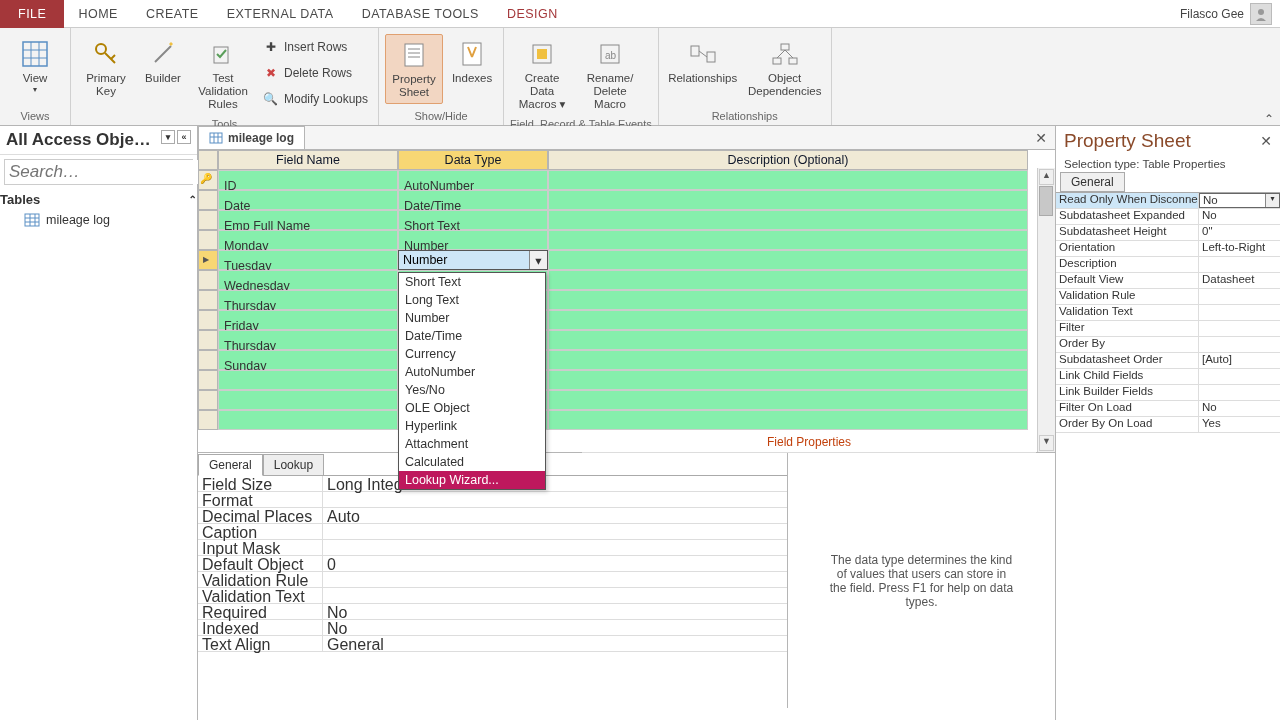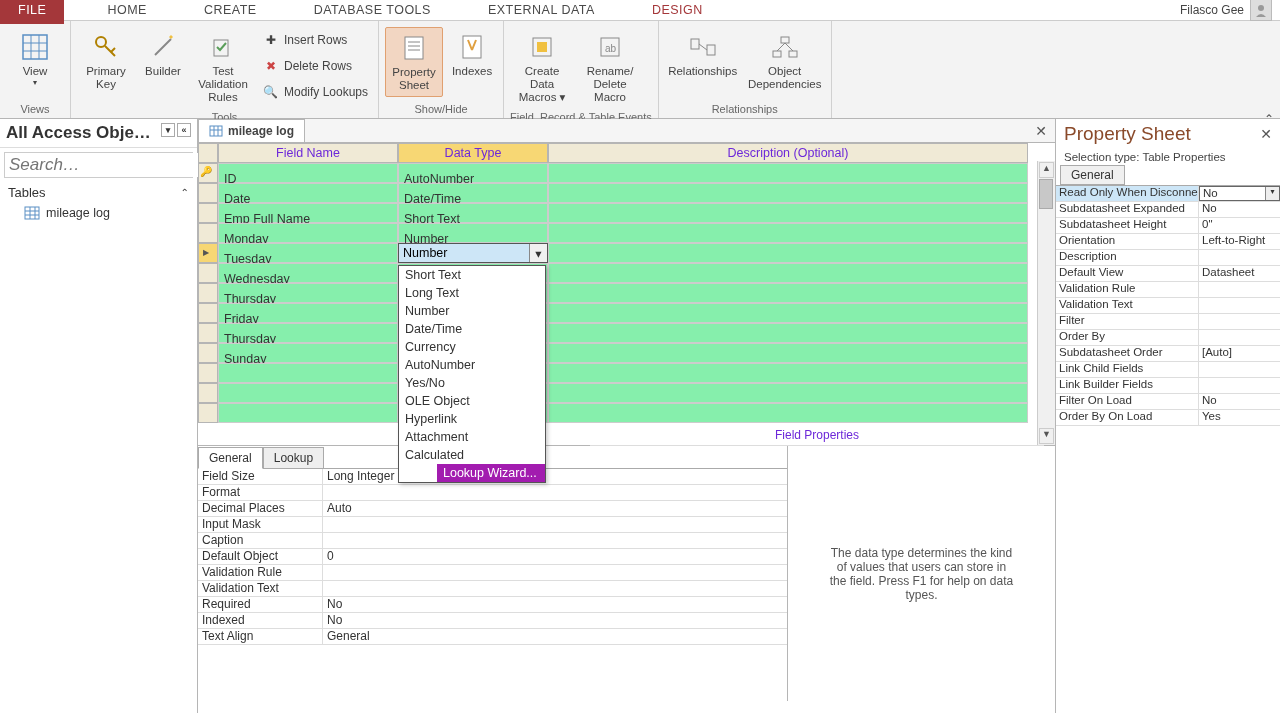--- a/index.html
+++ b/index.html
@@ -1,19 +1,19 @@
 <!DOCTYPE html>
 <html><head>
 <meta charset="utf-8">
 <style>
 * { box-sizing: border-box; margin: 0; padding: 0; font-family: "Segoe UI", Tahoma, sans-serif; }
 body { width: 1280px; height: 720px; overflow: hidden; background: #fff; font-size: 12px; color: #333; position: relative; }
 
 
-.ribbon-tabs { display: flex; align-items: center; height: 21px; border-bottom: 1px solid #ccc; background: #fff; gap: 29px; }
+.ribbon-tabs { display: flex; height: 28px; border-bottom: 1px solid #ccc; background: #fff; }
 .ribbon-tab { padding: 0 14px; height: 28px; line-height: 28px; font-size: 12.5px; color: #4a4a4a; cursor: pointer; letter-spacing: 0.5px; }
 .ribbon-tab.file { background: #a4373a; color: #fff; font-weight: 500; padding: 0 18px; }
 .ribbon-tab.active { color: #a4373a; }
 .user-box { margin-left: auto; display: flex; align-items: center; padding: 0 8px; font-size: 12px; color: #444; gap: 6px; }
 .avatar { width: 22px; height: 22px; background: #ddd; border: 1px solid #bbb; display: flex; align-items: center; justify-content: center; }
 
 
 .ribbon { display: flex; height: 98px; border-bottom: 1px solid #b5b5b5; background: #f3f3f3; }
 .ribbon-group { display: flex; flex-direction: column; border-right: 1px solid #d0d0d0; padding: 2px 6px 0 6px; }
 .ribbon-group-body { flex: 1; display: flex; align-items: flex-start; gap: 4px; padding-top: 4px; }
@@ -30,61 +30,61 @@
 .main { display: flex; height: calc(720px - 126px); position: relative; }
 
 
 .navpane { width: 198px; border-right: 1px solid #b5b5b5; display: flex; flex-direction: column; background: #fff; }
 .nav-header { display: flex; justify-content: space-between; padding: 4px 6px; font-size: 17px; font-weight: 600; color: #333; border-bottom: 1px solid #ddd; }
 .nav-header-ctrls { display: flex; gap: 2px; }
 .nav-header-ctrls span { width: 14px; height: 14px; border: 1px solid #aaa; font-size: 9px; display: flex; align-items: center; justify-content: center; cursor: pointer; }
 .nav-search { display: flex; align-items: center; border: 1px solid #ccc; margin: 4px; }
 .nav-search input { flex: 1; border: none; outline: none; font-size: 17px; font-style: italic; color: #888; padding: 2px 4px; }
 .nav-search .si { width: 20px; text-align: center; color: #666; cursor: pointer; }
-.nav-cat { display: flex; align-items: center; justify-content: space-between; padding: 3px 8px; font-size: 13px; font-weight: 400; color: #333; }
+.nav-cat { display: flex; align-items: center; justify-content: space-between; padding: 3px 0; font-size: 13px; font-weight: 700; color: #333; }
 .nav-item { display: flex; align-items: center; gap: 6px; padding: 3px 8px 3px 24px; font-size: 12.5px; cursor: pointer; }
 .nav-item .tico { width: 16px; height: 14px; }
 
 
 .designer { flex: 1; display: flex; flex-direction: column; position: relative; }
 .tab-bar { display: flex; align-items: center; height: 24px; border-bottom: 1px solid #b5b5b5; background: #f5f5f5; position: relative; }
 .doc-tab { display: flex; align-items: center; gap: 5px; padding: 0 10px; height: 23px; background: #fff; border: 1px solid #b5b5b5; border-bottom: none; font-size: 12px; font-weight: 600; color: #444; }
 .tab-close { margin-left: auto; padding: 0 8px; font-size: 14px; color: #555; cursor: pointer; }
 
 .field-grid-wrap { position: relative; height: 302px; }
 .field-grid { display: grid; grid-template-columns: 20px 180px 150px 480px; border-collapse: collapse; }
-.fg-hdr { background: #f0ead6; border: 1px solid #b5b5b5; text-align: center; font-size: 12.5px; padding: 2px 0; color: #6d28d9; }
+.fg-hdr { background: #f0ead6; border: 1px solid #b5b5b5; text-align: center; font-size: 12.5px; padding: 2px 0; color: #0f172a; }
 .fg-hdr.sel { background: #f7d774; }
 .fg-rowhdr { background: #f0ead6; border: 1px solid #b5b5b5; height: 20px; cursor: pointer; }
 .fg-rowhdr.sel { background: #f7d774; position: relative; }
 .fg-rowhdr.sel::after { content: "▶"; font-size: 8px; position: absolute; left: 4px; top: 4px; color: #555; }
 .fg-cell { border: 1px solid #ccc; padding: 8px 5px; font-size: 12.5px; height: 20px; background: #86efac; }
 .fg-cell.edit { border: 1px solid #555; background: #fff; position: relative; padding: 0; }
 .fg-cell.edit input { width: calc(100% - 18px); border: none; outline: none; padding: 2px 4px; font-size: 12.5px; background: #cde6f7; }
 .fg-cell.edit .dd { position: absolute; right: 0; top: 0; width: 18px; height: 100%; border-left: 1px solid #888; display: flex; align-items: center; justify-content: center; cursor: pointer; background: #f0f0f0; }
 .pk-ico { position: absolute; left: 2px; top: 23px; font-size: 10px; color: #b08000; }
 .vscroll { position: absolute; right: 0; top: 18px; width: 18px; bottom: 0; background: #f0f0f0; border-left: 1px solid #ccc; }
 .vscroll .thumb { background: #c8c8c8; border: 1px solid #aaa; width: 14px; margin: 1px; height: 30px; }
 .vscroll .arr { height: 16px; text-align: center; font-size: 9px; color: #555; border: 1px solid #ccc; margin: 1px; cursor: pointer; }
 .vscroll .arr.bot { position: absolute; bottom: 0; left: 0; right: 0; }
 
 
 .dd-list { position: absolute; border: 1px solid #555; background: #fff; z-index: 50; font-size: 12.5px; box-shadow: 2px 2px 4px rgba(0,0,0,0.2); }
 .dd-item { padding: 2px 6px; cursor: pointer; }
-.dd-item.hl { background: #a21caf; color: #fff; margin-left: 38px; }
+.dd-item.hl { background: #be185d; color: #fff; }
 
 
 .fp-split { display: flex; border-top: 1px solid #b5b5b5; height: 256px; }
 .fp-left { width: 590px; border-right: 1px solid #b5b5b5; display: flex; flex-direction: column; }
-.fp-title-bar { display: flex; justify-content: center; padding: 3px 0; font-size: 12px; color: #6d28d9; border-bottom: 1px solid #ddd; position: absolute; left: 392px; width: 454px; top: 306px; }
+.fp-title-bar { display: flex; justify-content: center; padding: 3px 0; font-size: 12px; color: #c2410c; border-bottom: 1px solid #ddd; position: absolute; left: 384px; width: 454px; top: 306px; }
 .fp-tabs { display: flex; font-size: 12px; }
 .fp-tab { padding: 3px 10px; border: 1px solid #aaa; border-bottom: 1px solid #fff; background: #fff; cursor: pointer; position: relative; top: 1px; }
 .fp-tab.inactive { background: #eee; border-bottom: 1px solid #aaa; }
 .fp-grid { border-top: 1px solid #aaa; flex: 1; overflow: hidden; }
-.fp-row { display: flex; border-bottom: 1px solid #ddd; font-size: 12px; height: 16px; }
+.fp-row { display: flex; border-bottom: 1px solid #ddd; font-size: 16px; height: 16px; }
 .fp-row .lbl { width: 125px; padding: 0 4px; border-right: 1px solid #ddd; }
 .fp-row .val { flex: 1; padding: 0 4px; }
 .fp-right { flex: 1; display: flex; align-items: center; justify-content: center; padding: 0 40px; font-size: 12px; color: #555; text-align: center; }
 
 
 .propsheet { width: 225px; border-left: 1px solid #b5b5b5; display: flex; flex-direction: column; background: #fff; }
 .ps-title { display: flex; align-items: center; justify-content: space-between; padding: 4px 8px; font-size: 19px; color: #8a4a2a; }
 .ps-close { font-size: 14px; color: #555; cursor: pointer; }
 .ps-sel { font-size: 11.5px; padding: 2px 8px; color: #444; }
 .ps-tabs { display: flex; padding: 0 4px; }
@@ -99,22 +99,22 @@
 
 svg { display: block; }
 </style>
 </head>
 <body>
 
 <div class="ribbon-tabs">
   <div class="ribbon-tab file">FILE</div>
   <div class="ribbon-tab">HOME</div>
   <div class="ribbon-tab">CREATE</div>
+  <div class="ribbon-tab">EXTERNAL DATA</div>
   <div class="ribbon-tab">DATABASE TOOLS</div>
-  <div class="ribbon-tab">EXTERNAL DATA</div>
   <div class="ribbon-tab active">DESIGN</div>
   <div class="user-box">
     <span>Filasco Gee</span>
     <span class="avatar">
         <svg width="14" height="14" viewBox="0 0 14 14">
           <circle cx="7" cy="5" r="3" fill="#999"></circle>
           <path d="M2 14 q5 -6 10 0" fill="#999"></path>
         </svg>
       </span>
   </div>
@@ -413,25 +413,25 @@
             </div>
             <div class="fp-row">
               <div class="lbl">Format</div>
               <div class="val"></div>
             </div>
             <div class="fp-row">
               <div class="lbl">Decimal Places</div>
               <div class="val">Auto</div>
             </div>
             <div class="fp-row">
+              <div class="lbl">Caption</div>
+              <div class="val"></div>
+            </div>
+            <div class="fp-row">
               <div class="lbl">Input Mask</div>
-              <div class="val"></div>
-            </div>
-            <div class="fp-row">
-              <div class="lbl">Caption</div>
               <div class="val"></div>
             </div>
             <div class="fp-row">
               <div class="lbl">Default Object</div>
               <div class="val">0</div>
             </div>
             <div class="fp-row">
               <div class="lbl">Validation Rule</div>
               <div class="val"></div>
             </div>

